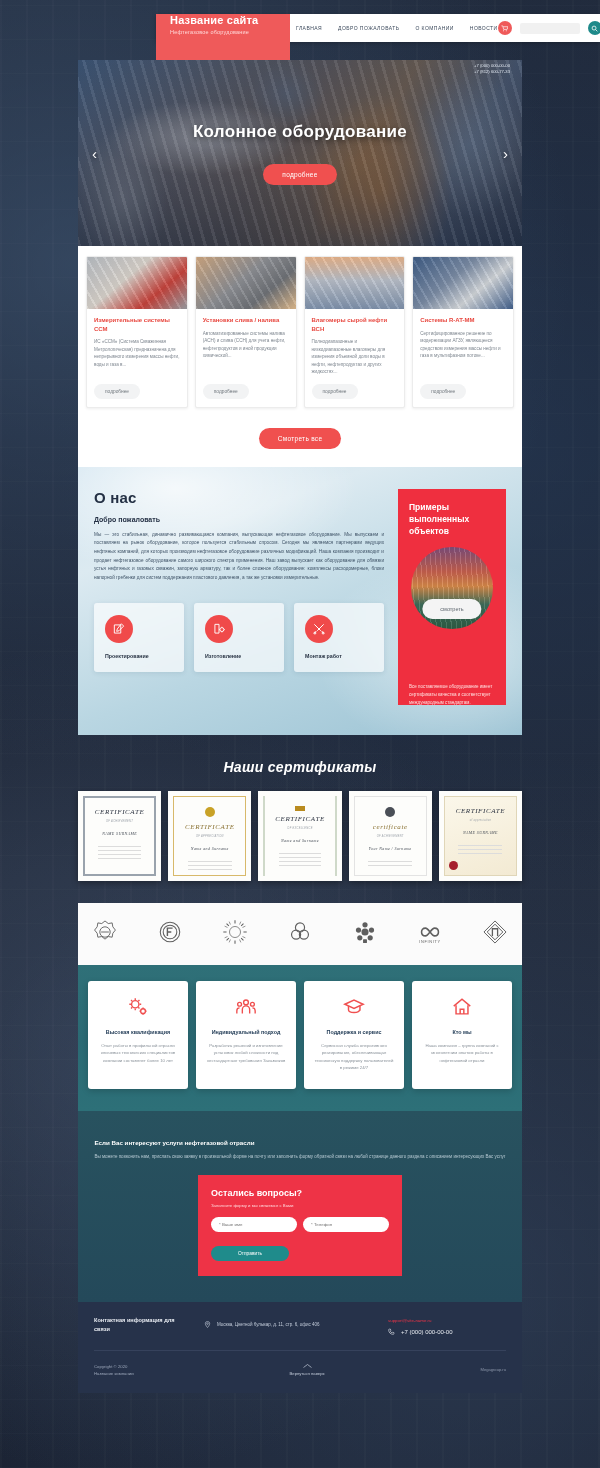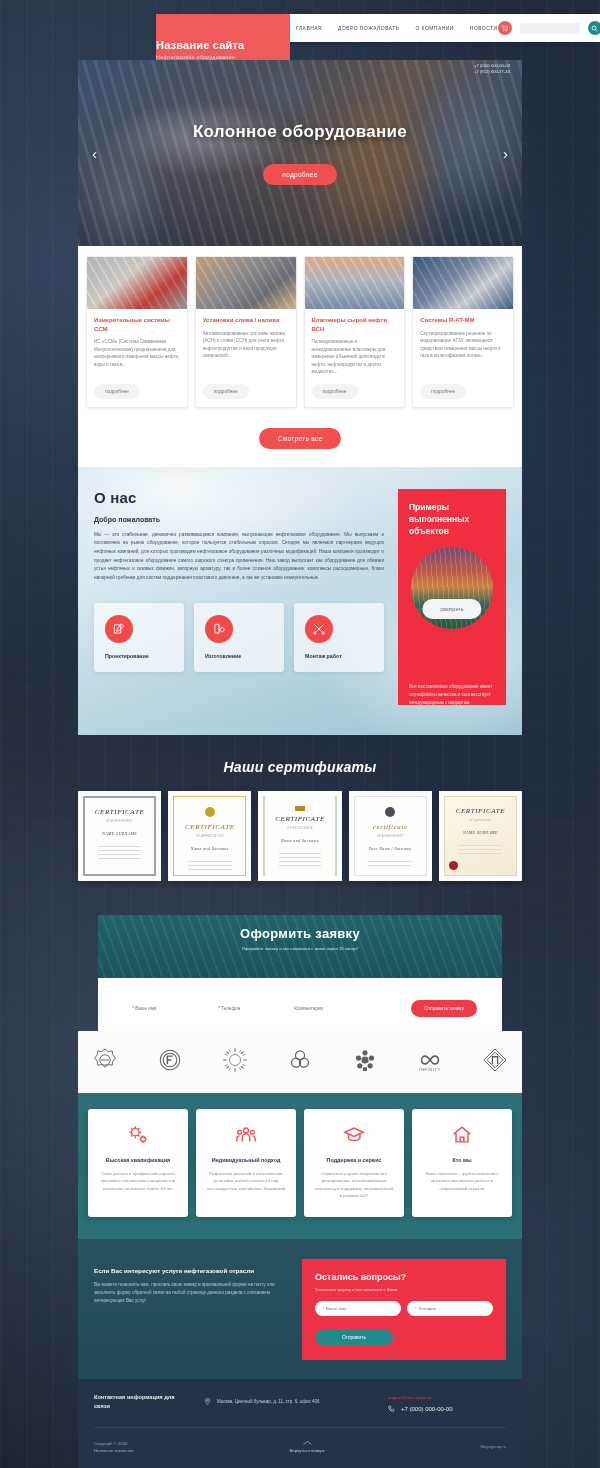--- a/index.html
+++ b/index.html
@@ -43,22 +43,22 @@
   .header-wrap { position: relative; height: 60px; }
   .topbar {
     position: absolute; left: 78px; top: 14px;
     width: 444px; height: 28px;
     background: #ffffff; display: flex; align-items: center;
     box-shadow: 0 1px 4px rgba(0,0,0,.25);
   }
   .brand {
     position: absolute; left: 78px; top: 14px;
     width: 134px; height: 46px; background: #ef5a5a;
-    display: flex; flex-direction: column; justify-content: flex-end;
-    padding-left: 0; z-index: 4;
+    display: flex; flex-direction: column; justify-content: flex-start;
+    padding-left: 14px; z-index: 4;
   }
   .brand-title { color: #fff; font-size: 11px; font-weight: bold; letter-spacing: .2px; }
   .brand-sub { color: #ffd8d8; font-size: 5.5px; margin-top: 3px; letter-spacing: .2px; }
   .nav { display: flex; align-items: center; gap: 16px; margin-left: 140px; }
   .nav-item { font-size: 5px; color: #3c4a5c; letter-spacing: .45px; cursor: pointer; white-space: nowrap; }
   .hdr-right { margin-left: auto; display: flex; align-items: center; gap: 8px; padding-right: 8px; }
   .hdr-circle {
     width: 14px; height: 14px; border-radius: 50%;
     background: #ef5a5a; display: flex; align-items: center; justify-content: center;
   }
@@ -273,21 +273,21 @@
     box-shadow: 0 2px 6px rgba(0,0,0,.18);
   }
   .adv-icon { height: 24px; display: flex; align-items: center; justify-content: center; margin-bottom: 10px; }
   .adv-icon svg { width: 22px; height: 22px; }
   .adv-title { color: #27405a; font-size: 5.4px; font-weight: bold; margin-bottom: 7px; }
   .adv-text { color: #8a929a; font-size: 4.3px; line-height: 1.75; }
 
   
   .cta {
     background: linear-gradient(180deg, #28525f 0%, #24495a 100%);
-    padding: 20px 16px 19px; display: flex; gap: 14px; align-items: flex-start;
+    padding: 20px 16px 26px; display: flex; gap: 14px; align-items: center; flex-direction: column;
   }
   .cta-left { flex: 1; padding-top: 8px; }
   .cta-h { color: #fff; font-size: 6.2px; font-weight: bold; margin-bottom: 7px; }
   .cta-text { color: #b7cad3; font-size: 4.5px; line-height: 1.8; }
   .q-box { width: 204px; background: #ee3346; padding: 13px 13px 15px; }
   .q-h { color: #fff; font-size: 9px; font-weight: bold; margin-bottom: 5px; }
   .q-sub { color: #ffd3d7; font-size: 4.3px; margin-bottom: 9px; }
   .q-row { display: flex; gap: 6px; margin-bottom: 9px; }
   .q-inp {
     flex: 1; height: 15px; border: none; border-radius: 8px; background: #fff;
@@ -524,36 +524,20 @@
                 <i></i>
                 <i></i>
                 <i></i>
               </div>
           </div>
           <div class="cert-seal red"></div>
         </div>
       </div>
     </div>
 
-    <div class="order-wrap">
-      <div class="order">
-        <div class="order-in">
-          <div class="order-h">Оформить заявку</div>
-          <div class="order-sub">Оформите заявку и мы свяжемся с вами через 15 минут!</div>
-        </div>
-      </div>
-      <div style="width:404px;margin:-9px auto 0;background:#fff;padding:10px 0 14px;position:relative;z-index:5;">
-        <div class="order-row">
-          <input class="inp name" placeholder="* Ваше имя" style="">
-          <input class="inp tel" placeholder="* Телефон" style="">
-          <input class="inp comment" placeholder="Комментарии" style="">
-          <button class="btn-submit">Отправить заявку</button>
-        </div>
-      </div>
-    </div>
 
     <div class="partners">
       <span class="partner-logo">
         <svg viewBox="0 0 40 40" fill="none" stroke="#2b2b2b" stroke-width="1.4">
             <path d="M20 3l5 4 6-1 1 6 4 5-4 5-1 6-6-1-5 4-5-4-6 1-1-6-4-5 4-5 1-6 6 1z"></path>
             <circle cx="20" cy="20" r="8"></circle>
             <path d="M14 20h12"></path>
           </svg>
       </span>
       <span class="partner-logo">

